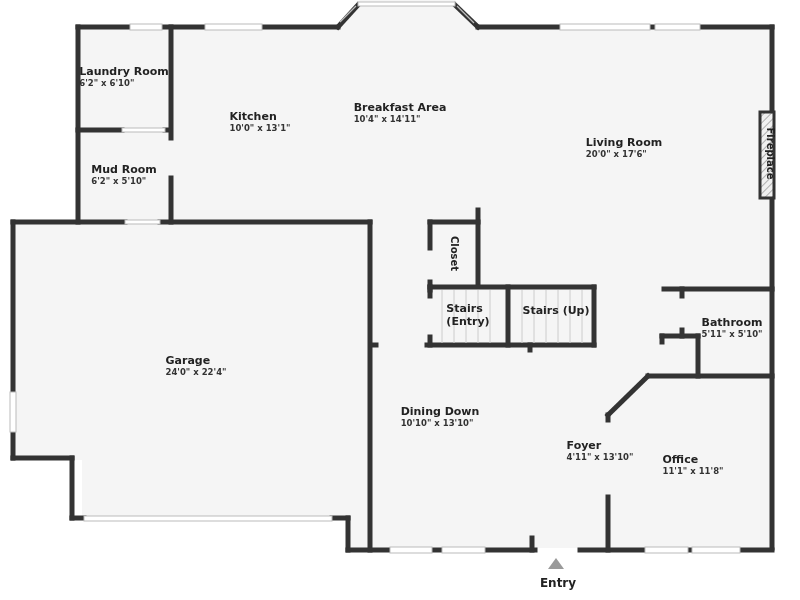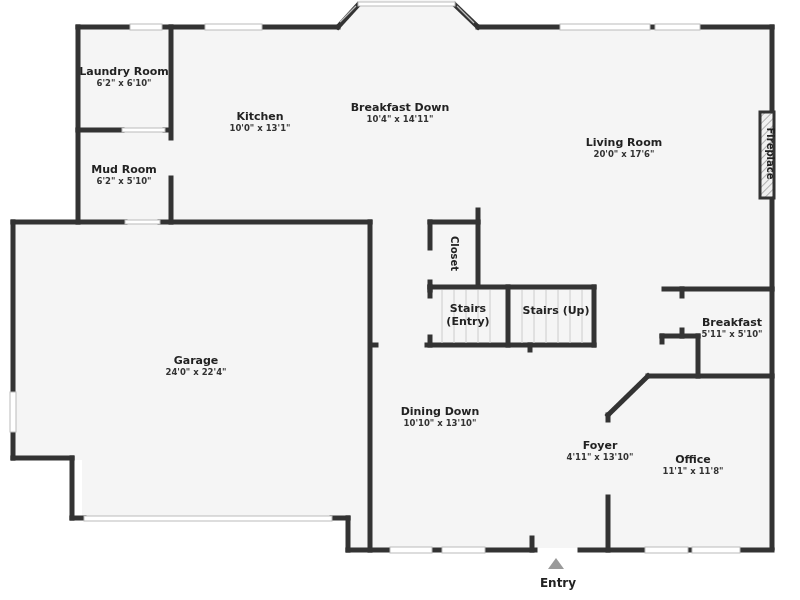--- a/index.html
+++ b/index.html
@@ -1,18 +1,18 @@
 <!DOCTYPE html>
 <html><head>
 <meta charset="utf-8">
 <style>
   html,body{margin:0;padding:0;background:#fff;}
   body{width:800px;height:600px;position:relative;overflow:hidden;font-family:"DejaVu Sans","Liberation Sans",sans-serif;}
   svg.plan{position:absolute;left:0;top:0;}
-  .label{position:absolute;text-align:center;color:#222;transform:translateX(-50%);white-space:nowrap;line-height:1.15;}
+  .label{position:absolute;text-align:left;color:#222;transform:translateX(-50%);white-space:nowrap;line-height:1.15;}
   .label .nm{font-size:11px;font-weight:bold;display:block;}
   .label .dm{font-size:8.5px;font-weight:bold;display:block;color:#333;}
   .vert{position:absolute;font-size:10px;font-weight:bold;color:#222;transform:rotate(90deg);transform-origin:center center;white-space:nowrap;}
   .entry{position:absolute;font-size:12px;font-weight:bold;color:#222;transform:translateX(-50%);}
 </style>
 </head>
 <body>
 
 <svg class="plan" width="800" height="600" viewBox="0 0 800 600">
   <defs>
@@ -139,33 +139,33 @@
 </div>
 <div class="label" style="left:124px;top:164px;">
   <span class="nm">Mud Room</span>
   <span class="dm">6'2" x 5'10"</span>
 </div>
 <div class="label" style="left:260px;top:111px;">
   <span class="nm">Kitchen</span>
   <span class="dm">10'0" x 13'1"</span>
 </div>
 <div class="label" style="left:400px;top:102px;">
-  <span class="nm">Breakfast Down</span>
+  <span class="nm">Breakfast Area</span>
   <span class="dm">10'4" x 14'11"</span>
 </div>
 <div class="label" style="left:624px;top:137px;">
   <span class="nm">Living Room</span>
   <span class="dm">20'0" x 17'6"</span>
 </div>
 <div class="label" style="left:196px;top:355px;">
   <span class="nm">Garage</span>
   <span class="dm">24'0" x 22'4"</span>
 </div>
 <div class="label" style="left:732px;top:317px;">
-  <span class="nm">Breakfast</span>
+  <span class="nm">Bathroom</span>
   <span class="dm">5'11" x 5'10"</span>
 </div>
 <div class="label" style="left:440px;top:406px;">
   <span class="nm">Dining Down</span>
   <span class="dm">10'10" x 13'10"</span>
 </div>
 <div class="label" style="left:600px;top:440px;">
   <span class="nm">Foyer</span>
   <span class="dm">4'11" x 13'10"</span>
 </div>

